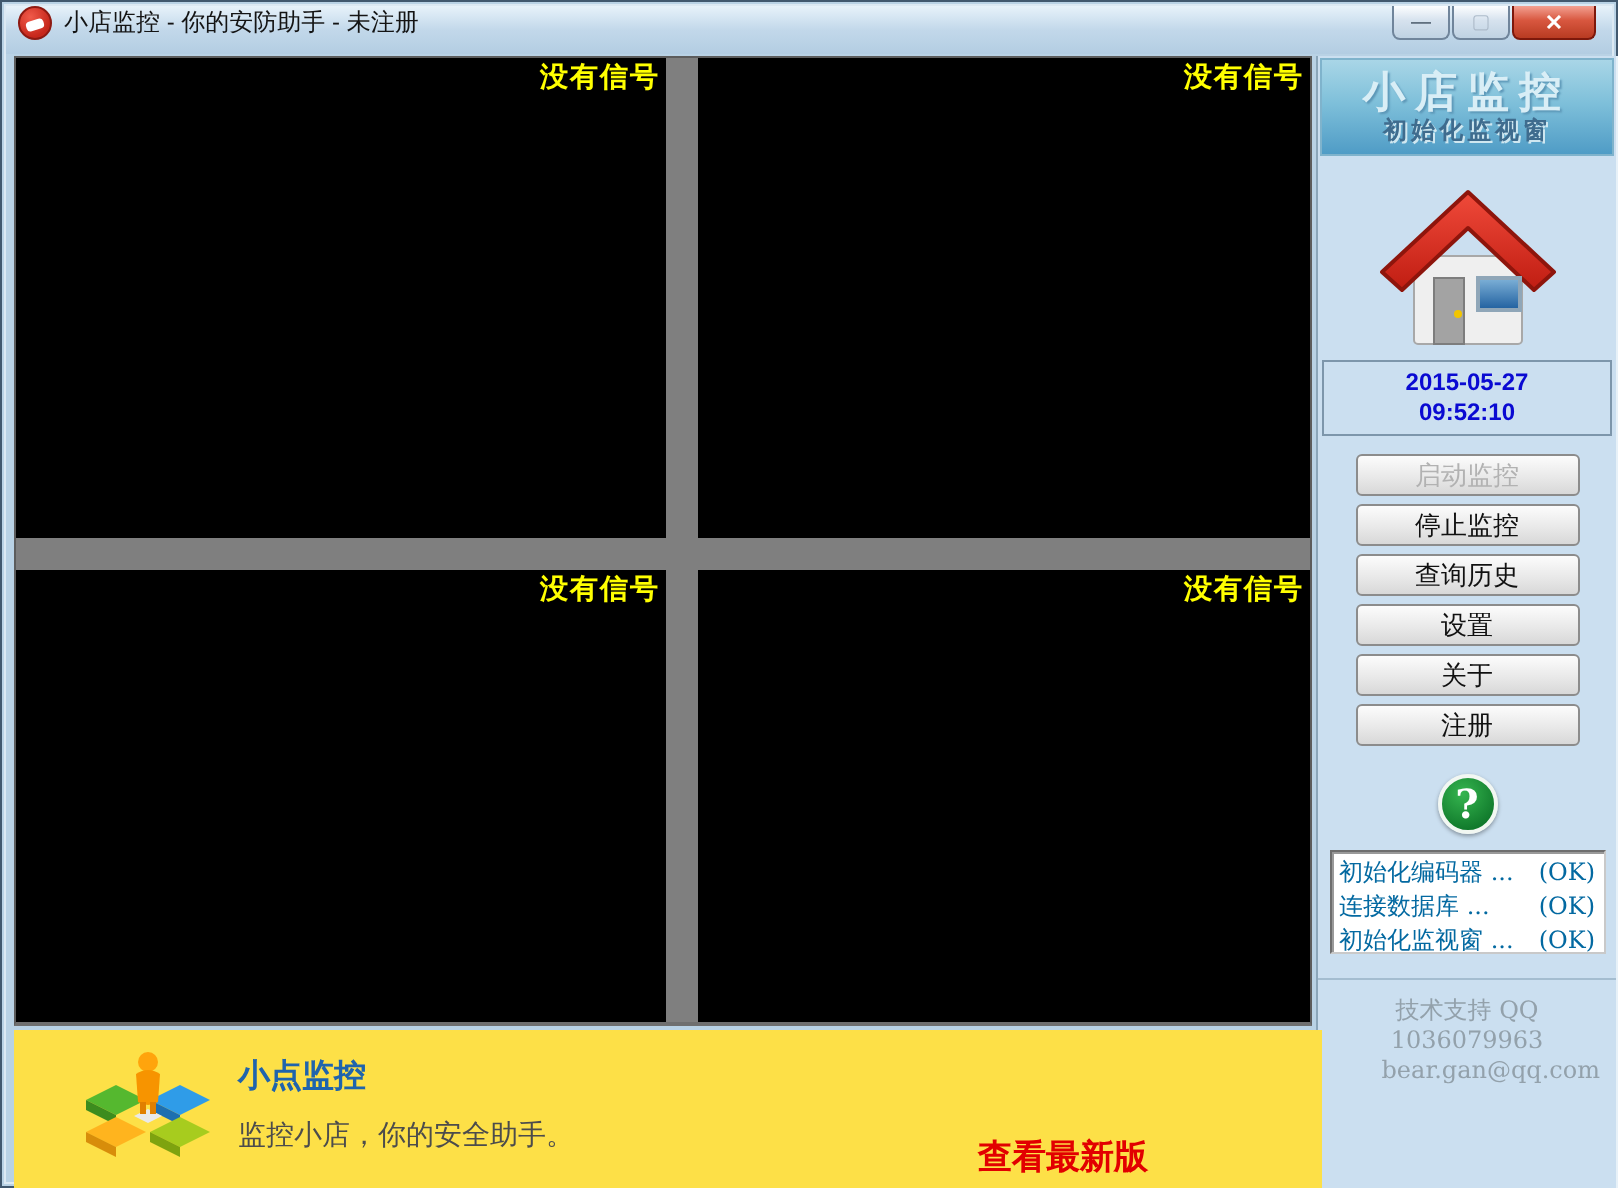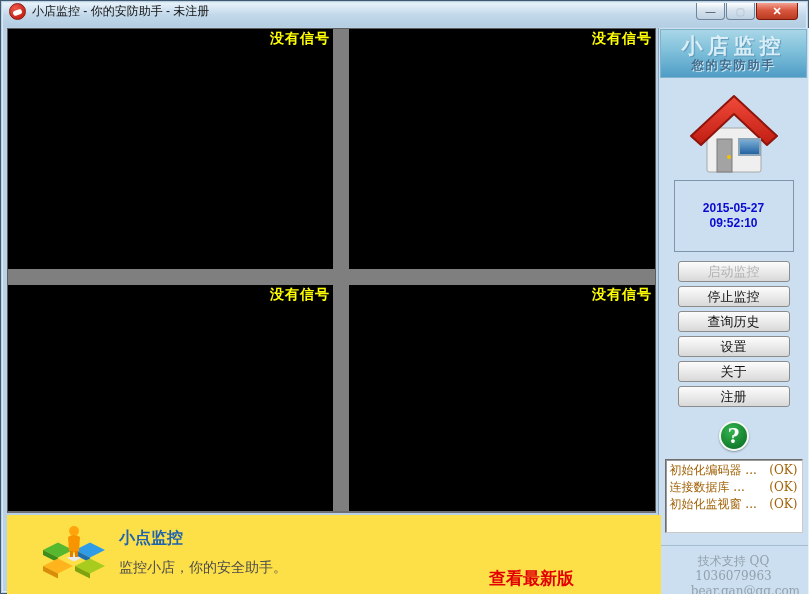--- a/index.html
+++ b/index.html
@@ -35,36 +35,36 @@
   
   .sidebar { position:absolute; left:655px; top:25px; width:151px; height:566px;
     background:#cbdff0; border-left:1px solid #8ba6ba; border-right:1px solid #e7f1f8; }
   .sb-header { height:49px; margin:1px; background:linear-gradient(#a9d6e7,#7fc0da 45%,#4f9cc6);
     border:1px solid #7fb3cc; text-align:center; overflow:hidden; }
   .sb-title { font-size:21px; letter-spacing:5px; color:#d9eef6; font-weight:bold;
     text-shadow:1px 1px 1px #5d98b8; margin-top:2px; }
   .sb-subtitle { font-size:12px; font-weight:bold; letter-spacing:2px; color:#3f6c8e;
     text-shadow:1px 1px 0 #cfe7f0; margin-top:-3px; }
   .house { display:block; margin:10px auto 0; }
-  .datetime-box { width:120px; margin:6px auto 0; border:1px solid #7d96ab; background:#cbdff0;
-    text-align:center; color:#0a0ad2; font-size:12px; font-weight:bold; line-height:15px; padding:20px 0; }
+  .datetime-box { width:145px; margin:6px auto 0; border:1px solid #7d96ab; background:#cbdff0;
+    text-align:center; color:#0a0ad2; font-size:12px; font-weight:bold; line-height:15px; padding:3px 0; }
   .sb-buttons { margin-top:9px; }
   .sb-btn { display:block; width:112px; height:21px; margin:4px auto 0; font-size:13px;
     font-family:"Liberation Sans", sans-serif; color:#111;
     background:linear-gradient(#fcfcfc,#e9e9e9 55%,#d8d8d8); border:1px solid #8c8c8c;
     border-radius:3px; cursor:pointer; }
   .sb-btn:disabled { color:#b2b2b2; }
   .help-icon { width:30px; height:30px; margin:14px auto 0; border-radius:50%;
     background:radial-gradient(circle at 40% 30%, #35b54f, #117a2c 75%); border:2px solid #f2f7f2;
     box-shadow:0 1px 2px rgba(0,0,0,.35); color:#fff; font-weight:bold; font-size:20px;
     display:flex; align-items:center; justify-content:center; font-family:"DejaVu Serif", serif; }
-  .status-box { width:138px; height:74px; margin:8px auto 0; background:#fff;
+  .status-box { width:138px; height:52px; margin:8px auto 0; background:#fff;
     border:1px solid #6e6e6e; border-right-color:#c9c9c9; border-bottom-color:#c9c9c9;
     box-shadow:inset 1px 1px 0 #9a9a9a; padding:2px 4px;
-    font-family:"DejaVu Serif", serif; font-size:12px; color:#a16207; }
+    font-family:"DejaVu Serif", serif; font-size:12px; color:#0369a1; }
   .status-row { display:flex; justify-content:space-between; line-height:17px; white-space:nowrap; }
   .reg-notice { margin-top:14px; text-align:center; color:#e20000; font-weight:bold; font-size:14px; }
   .support { margin-top:12px; border-top:1px solid #a4bdd0; padding-top:8px; text-align:center;
     font-family:"DejaVu Serif", serif; color:#93a1ab; font-size:12px; line-height:15px; }
   .support .email { text-align:right; padding-right:8px; }
 
   
   .footer { position:absolute; left:4px; top:512px; width:654px; height:79px; background:#fde047; }
   .logo { position:absolute; left:30px; top:6px; }
   .footer-title { position:absolute; left:112px; top:13px; font-size:16px; font-weight:bold; color:#1f64ad; }
@@ -110,21 +110,21 @@
         <span class="no-signal">没有信号</span>
       </div>
       <div class="video-panel">
         <span class="no-signal">没有信号</span>
       </div>
     </div>
 
     <div class="sidebar">
       <div class="sb-header">
         <div class="sb-title">小店监控</div>
-        <div class="sb-subtitle">您的安防助手</div>
+        <div class="sb-subtitle">初始化监视窗</div>
       </div>
 
       <svg class="house" width="100" height="86" viewBox="0 0 100 86">
         <defs>
           <linearGradient id="winGrad" x1="0" y1="0" x2="0" y2="1">
             <stop offset="0" stop-color="#7fb2d8"></stop>
               <stop offset="1" stop-color="#1e5e9e"></stop>
           </linearGradient>
           <linearGradient id="roofGrad" x1="0" y1="0" x2="0" y2="1">
             <stop offset="0" stop-color="#f04a3a"></stop>

